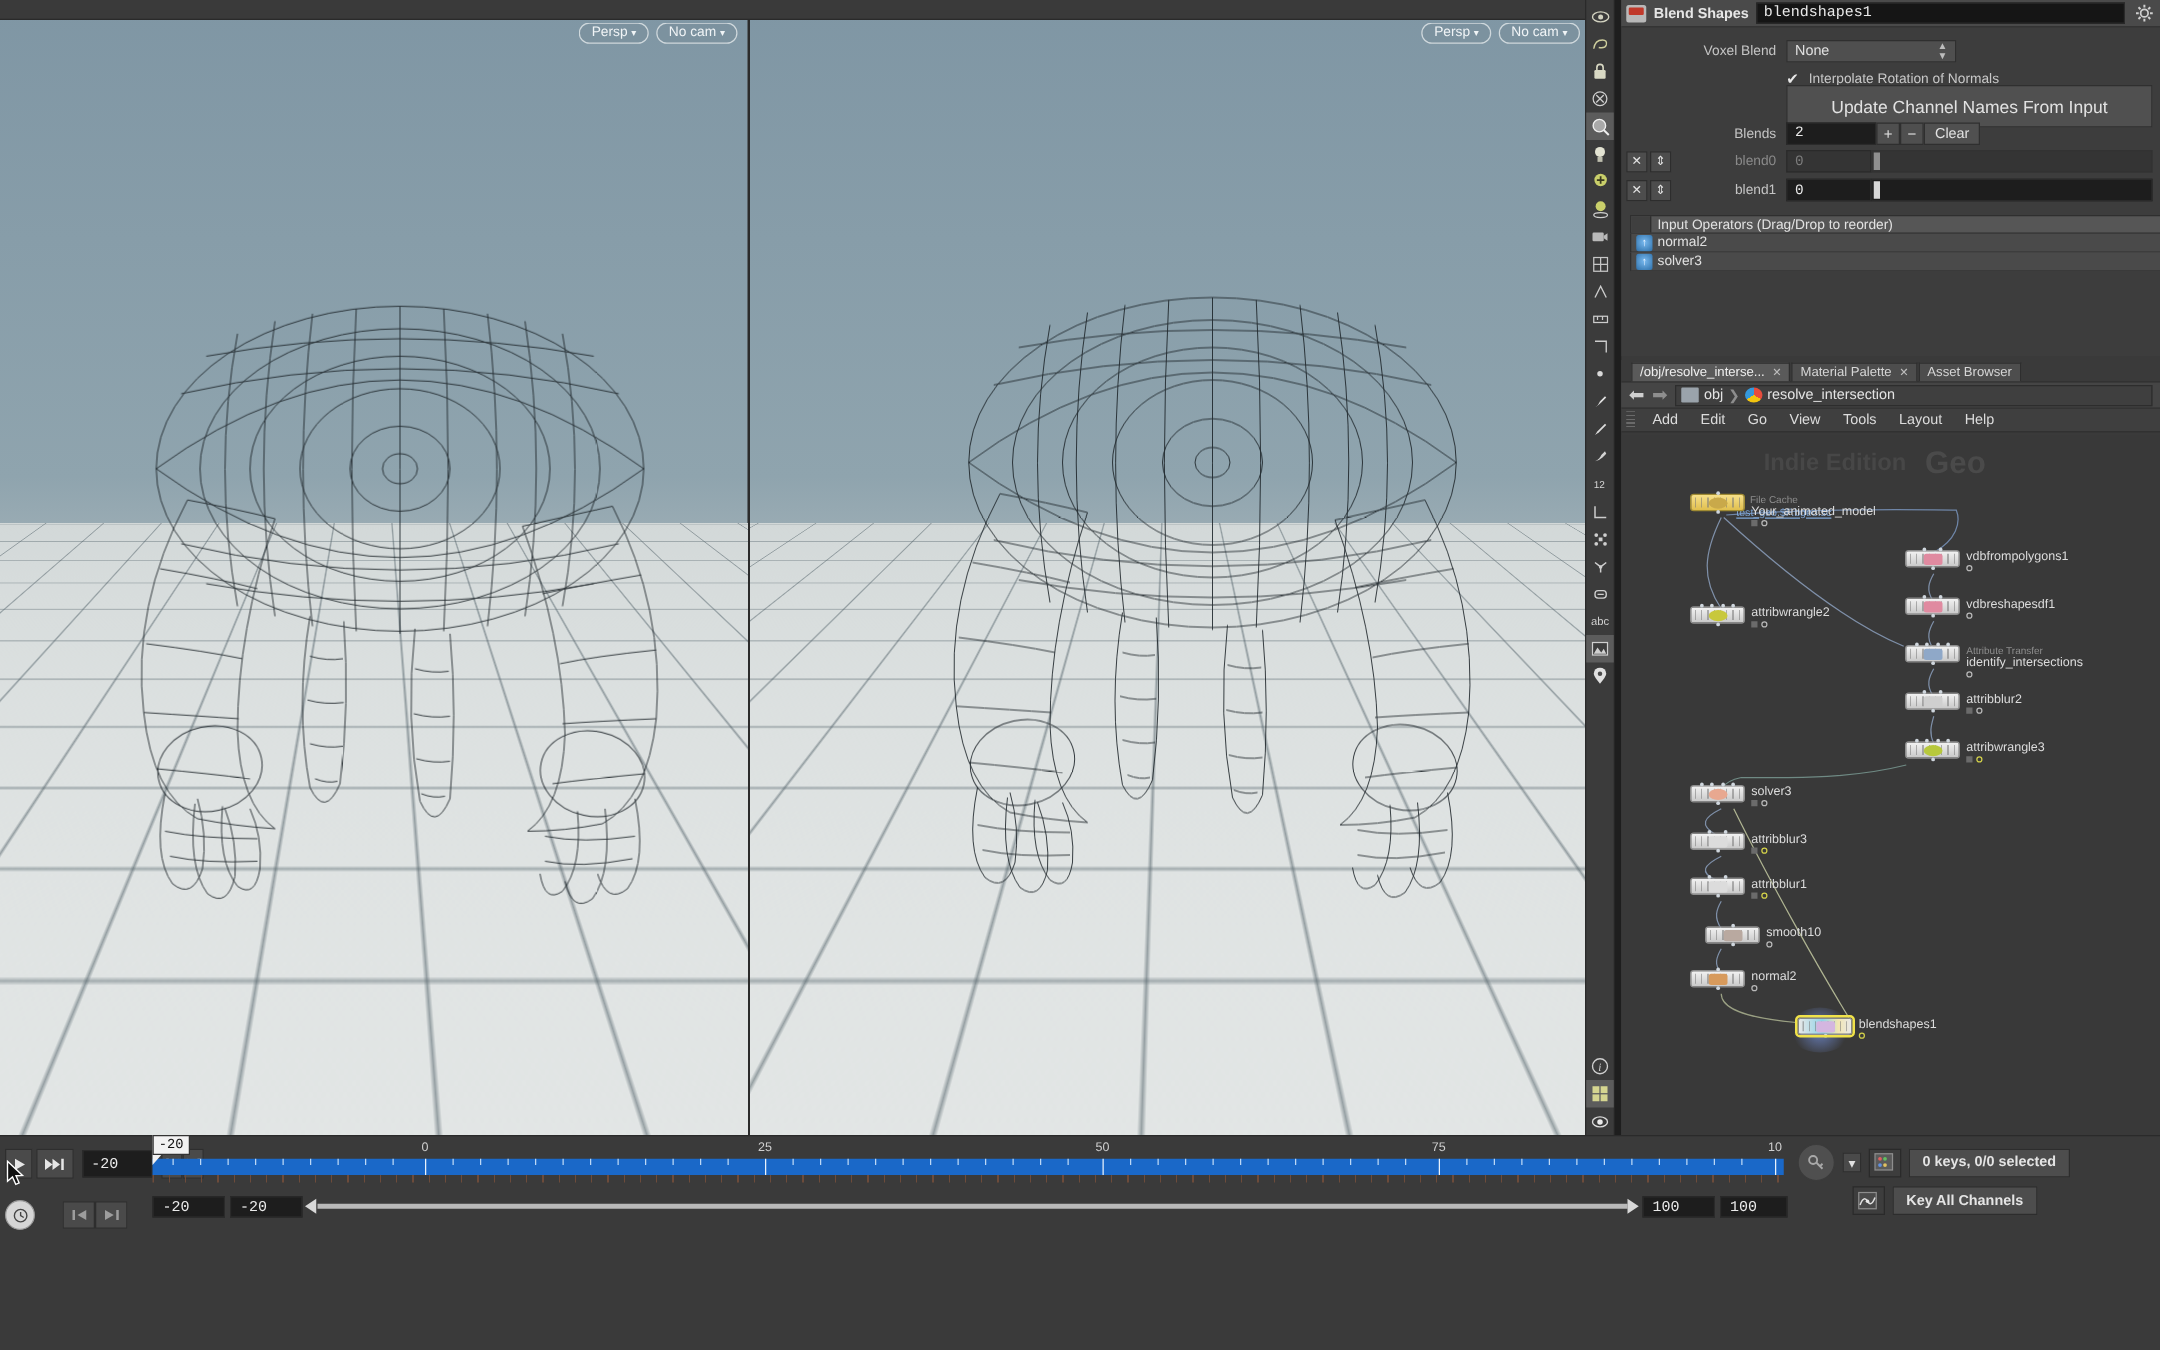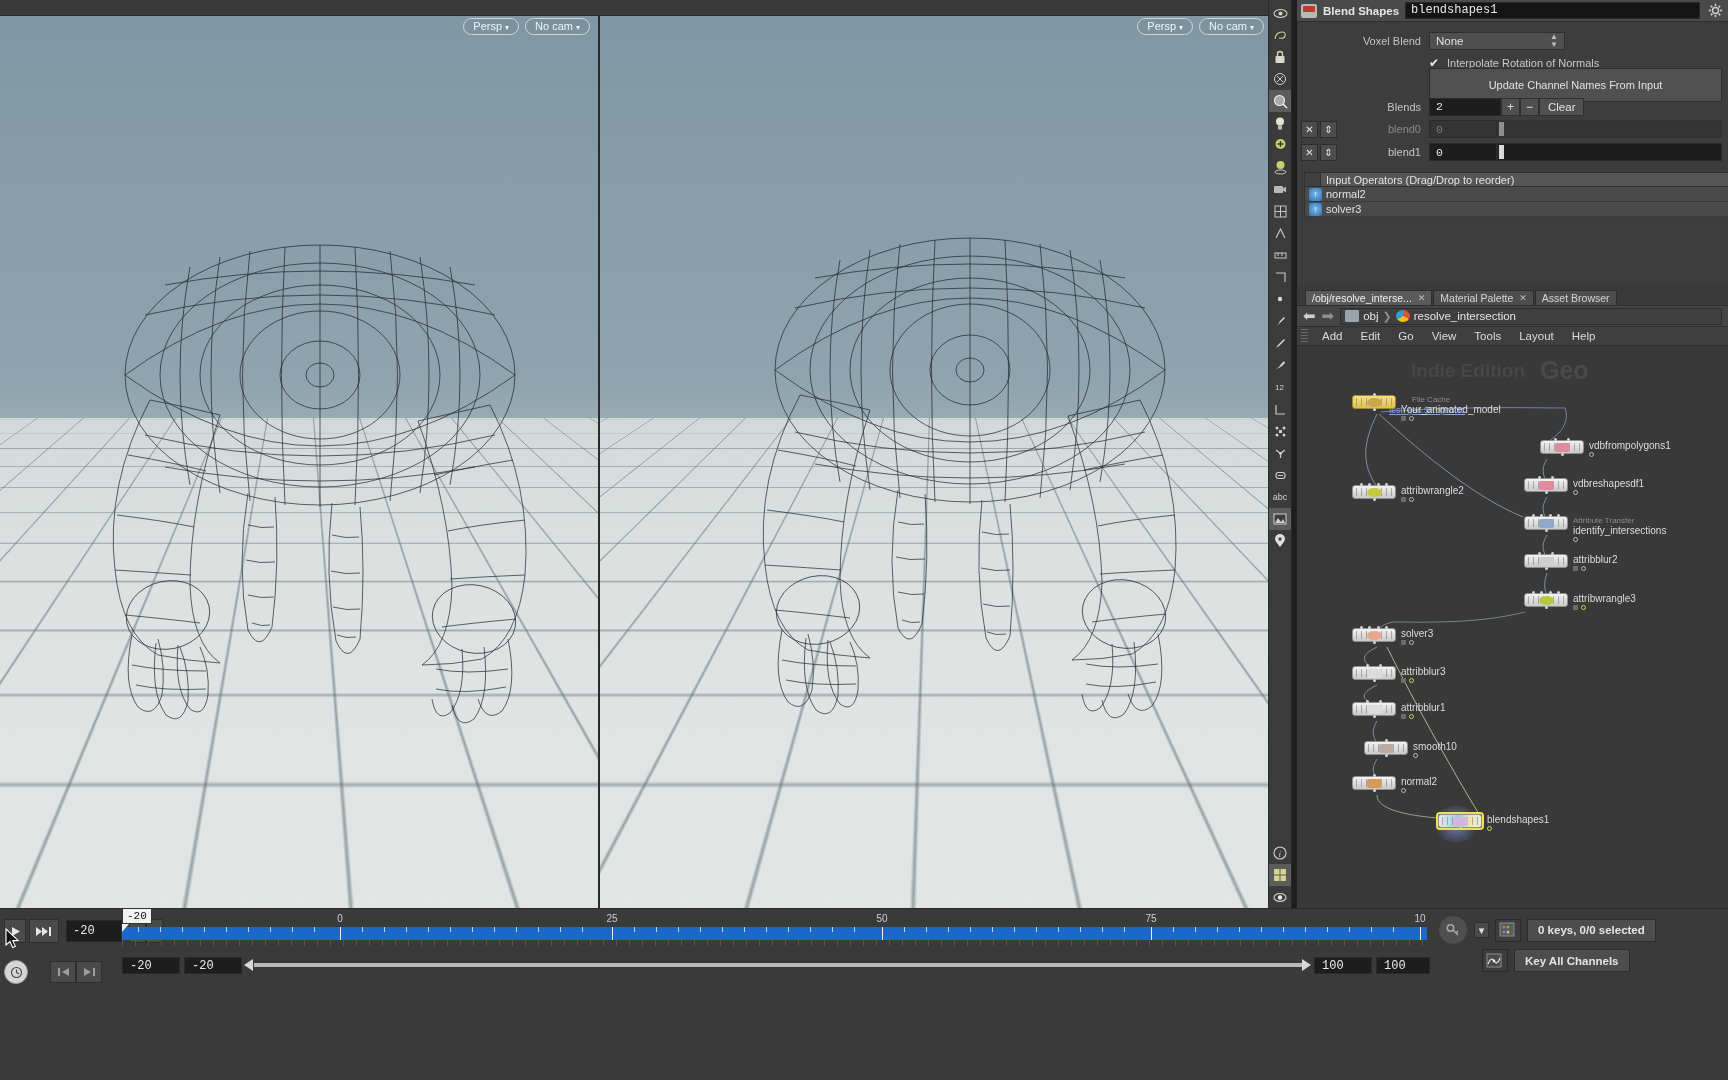--- a/index.html
+++ b/index.html
@@ -79,21 +79,21 @@
 
   .prow{ display:flex; align-items:center; height:19px; margin:3px 0; padding-right:2px;}
   .plabel{ width:132px; text-align:right; padding-right:8px; color:#c4c4c4; font-size:11px;}
   .plabel.dim{ color:#8a8a8a; }
   .pmenu{ flex:1; height:18px; background:#4f4f4f; border:1px solid #2f2f2f; color:#e0e0e0;
      display:flex; align-items:center; padding:0 6px; position:relative; font-size:11.5px;}
   .pmenu .arrows{ position:absolute; right:6px; font-size:8px; line-height:8px; color:#bdbdbd;}
   .pcheck{ display:flex; align-items:center; gap:6px; flex:1; }
   .tick{ color:#e8e8e8; font-size:12px; width:12px; }
   .pbtn{ flex:1; height:34px; background:#505050; border:1px solid #2f2f2f; color:#e2e2e2;
-     display:flex; align-items:center; justify-content:center; font-size:11px; overflow:hidden;
+     display:flex; align-items:center; justify-content:center; font-size:14px; overflow:hidden;
      white-space:nowrap; }
   .pfield{ background:#1d1d1d; border:1px solid #2a2a2a; height:18px; color:#e9e9e9;
      display:flex; align-items:center; padding:0 6px; font-size:11.5px;
      font-family:"Liberation Mono", monospace;}
   .pstep{ width:19px; height:18px; background:#4f4f4f; border:1px solid #2f2f2f; color:#e0e0e0;
      display:flex; align-items:center; justify-content:center; font-size:12px; }
   .pclear{ height:18px; background:#505050; border:1px solid #2f2f2f; color:#e2e2e2;
      display:flex; align-items:center; padding:0 8px; font-size:11.5px; }
   .minibtns{ display:flex; gap:2px; margin-left:4px;}
   .mb{ width:17px; height:17px; background:#4d4d4d; border:1px solid #2d2d2d; color:#e4e4e4;
@@ -742,21 +742,21 @@
               <div class="stripes"></div>
               <div class="dots top">
                   <span class="dot"></span>
                 </div>
               <div class="gly" style="background:#c9a94a;border-radius:50%;"></div>
               <div class="dots bot">
                   <span class="dot"></span>
                 </div>
             </div>
             <div>
-              <div class="nsub" style="margin-left:16px;">File Cache</div>
+              <div class="nsub" style="margin-left:4px;">File Cache</div>
               <div class="nlabel">Your_animated_model</div>
               <div class="nflags" style="margin-left:5px;">
                   <span class="flagsq"></span>
                   <span class="flagci"></span>
                 </div>
             </div>
           </div>
 
           <div class="node" style="left:55px; top:137px;">
             <div class="nbody">
@@ -774,21 +774,21 @@
             </div>
             <div>
               <div class="nlabel">attribwrangle2</div>
               <div class="nflags" style="margin-left:5px;">
                   <span class="flagsq"></span>
                   <span class="flagci"></span>
                 </div>
             </div>
           </div>
 
-          <div class="node" style="left:227px; top:92px;margin-left:16px;">
+          <div class="node" style="left:227px; top:92px;">
             <div class="nbody">
               <div class="stripes"></div>
               <div class="dots top">
                   <span class="dot"></span>
                   <span class="dot"></span>
                 </div>
               <div class="gly" style="background:#e08aa0;"></div>
               <div class="dots bot">
                   <span class="dot"></span>
                 </div>

